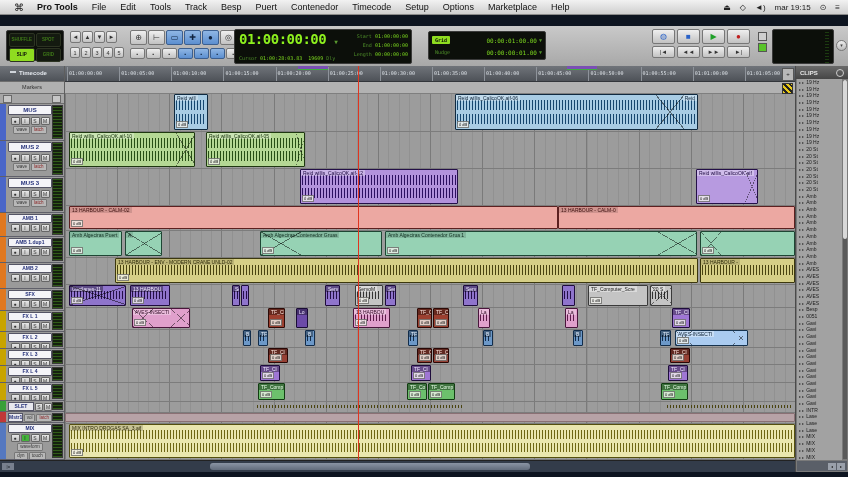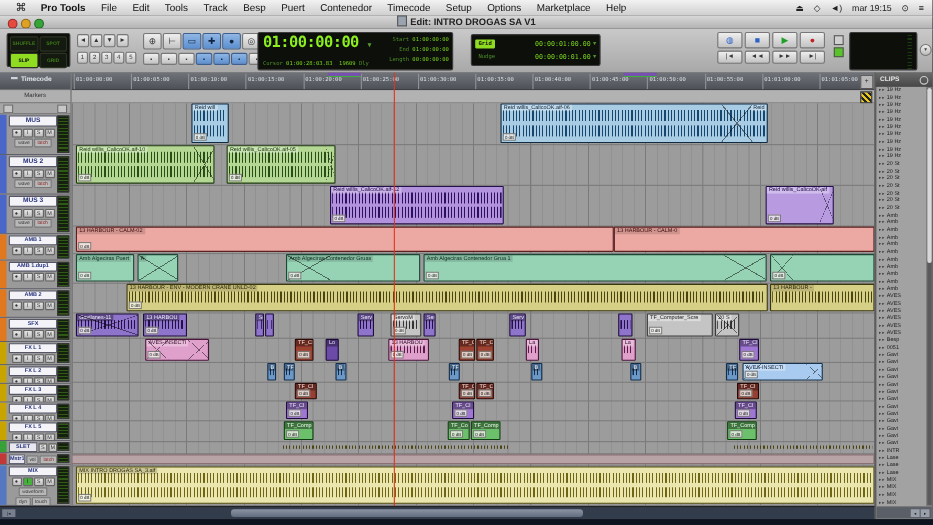--- a/index.html
+++ b/index.html
@@ -143,26 +143,20 @@
     <div id="menu-right">
       <span>⏏</span>
       <span>◇</span>
       <span>◄)</span>
       <span>mar 19:15</span>
       <span>⊙</span>
       <span>≡</span>
     </div>
   </div>
 
-  <div id="titlebar">
-    <div class="tl" id="tl-close"></div>
-    <div class="tl" id="tl-min"></div>
-    <div class="tl" id="tl-zoom"></div>
-    <div id="title"><span class="doc-icon"></span><span>Edit: INTRO DROGAS SA V1</span></div>
-  </div>
 
   <div id="toolbar">
     <div id="modes" class="panel-black">
         <div class="mode-btn">SHUFFLE</div>
         <div class="mode-btn">SPOT</div>
         <div class="mode-btn active">SLIP</div>
         <div class="mode-btn">GRID</div>
       </div>
     <div id="zoomrow">
         <div class="btn">◄</div>

